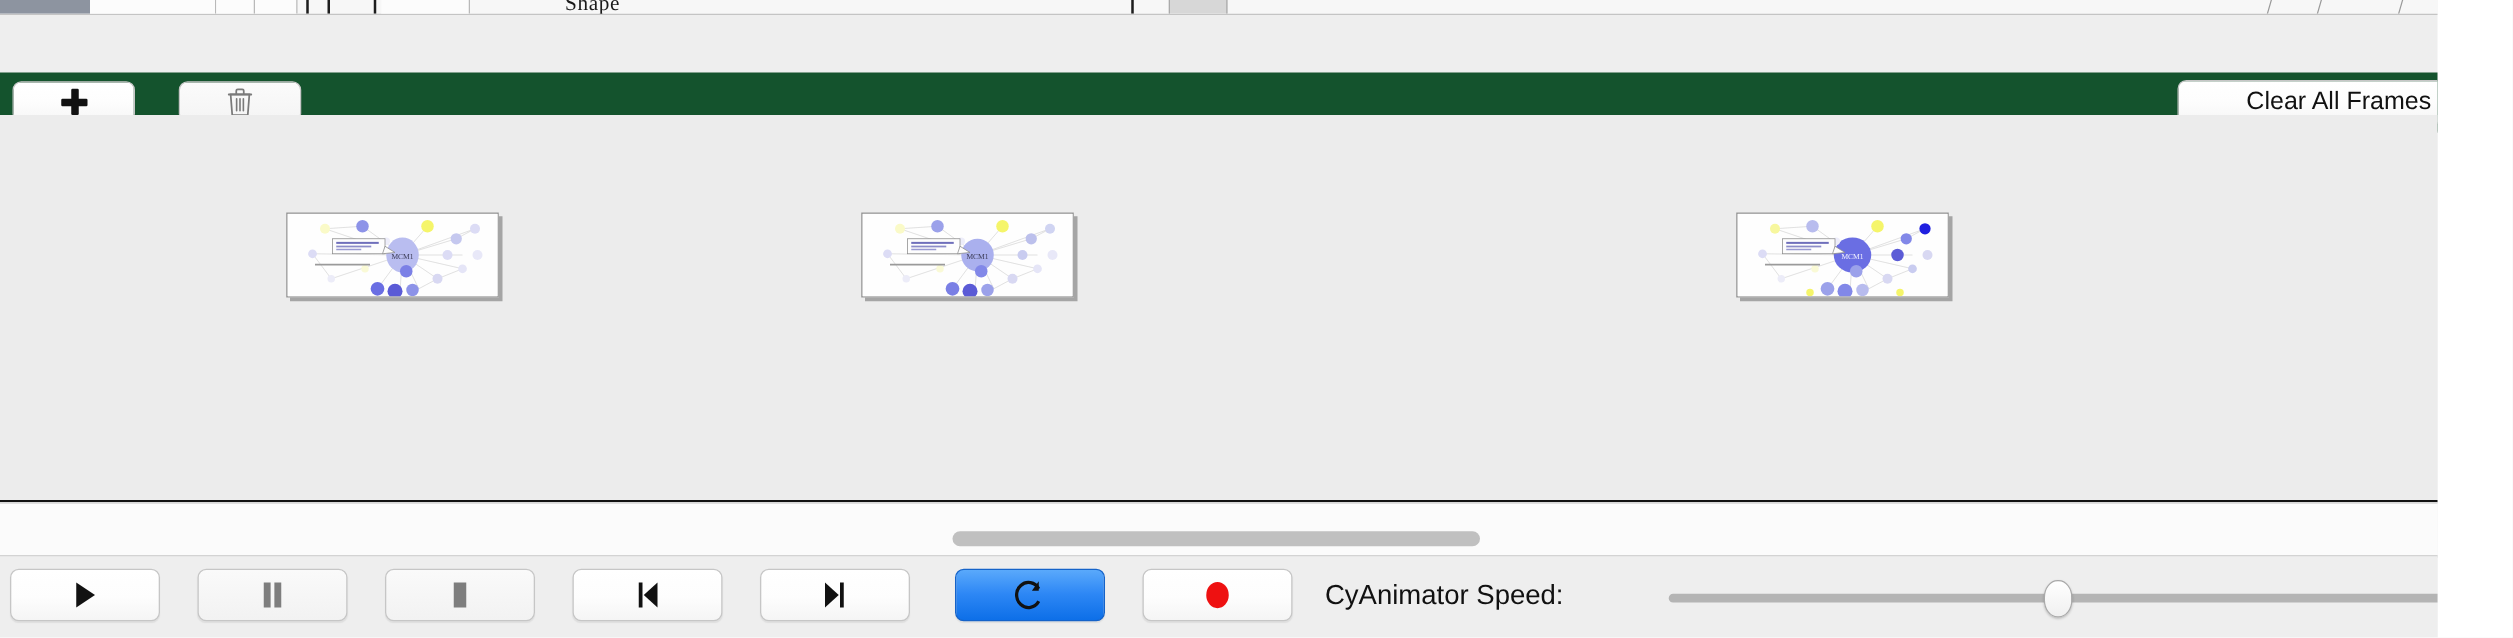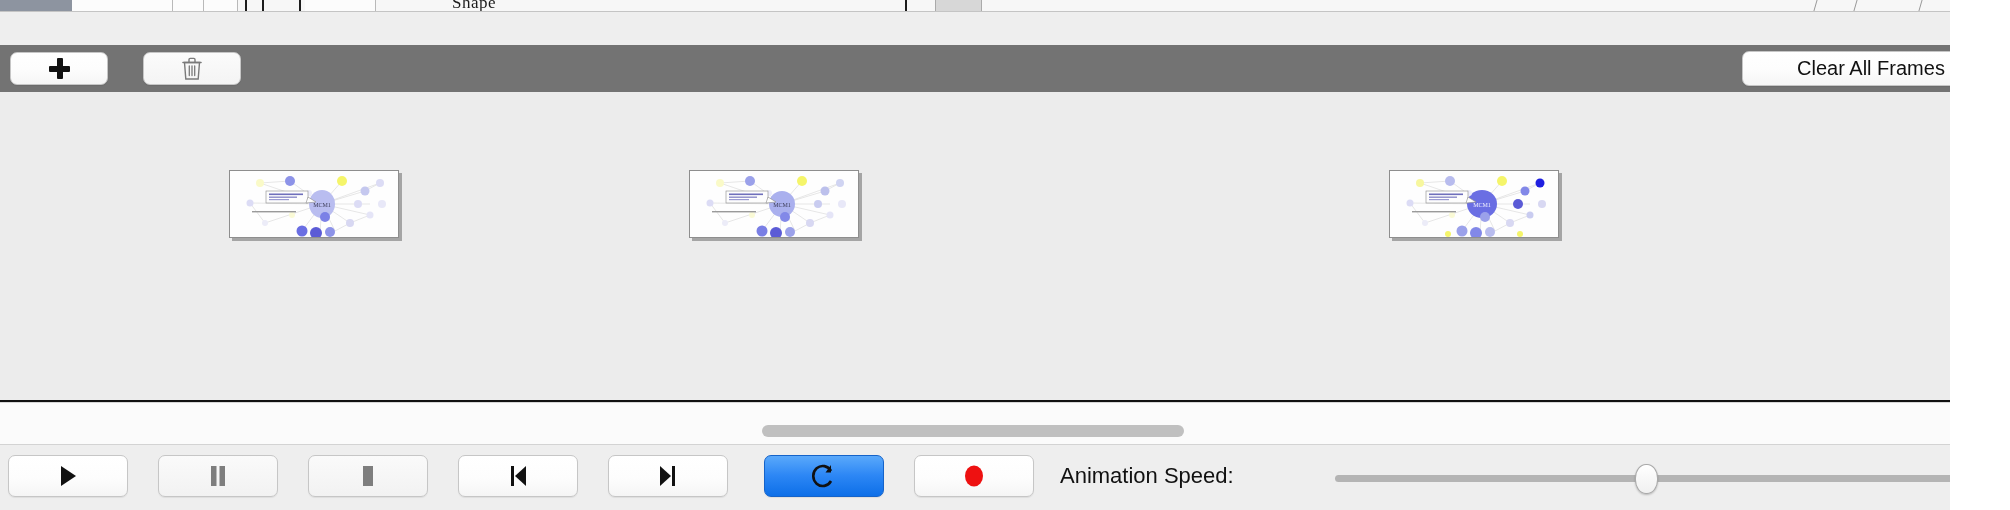--- a/index.html
+++ b/index.html
@@ -97,23 +97,23 @@
     width: 2010px; height: 34px;
     line-height: 34px;
     text-align: center;
     font-size: 19px;
     color: #4b4b4b;
   }
 
   
   .toolbar {
     position: absolute;
-    left: 0; top: 45px;
+    left: 0; top: 58px;
     width: 2010px; height: 47px;
-    background: #737373;
+    background: #14532d;
     border-bottom: 1px solid #c8c8c8;
   }
   .tb-btn {
     position: absolute;
     box-sizing: border-box;
     border: 1px solid #c6c6c6;
     border-radius: 7px;
     background: linear-gradient(to bottom, #ffffff 0%, #fdfdfd 50%, #f6f6f6 100%);
     box-shadow: 0 1px 1px rgba(0,0,0,.07);
     display: flex;
@@ -479,21 +479,21 @@
         <path d="M19,2 L19,9.5 L13.5,9.5 Z" fill="#111"></path>
       </svg>
     </div>
 
     <div class="ctl-btn" id="ctl-record">
       <svg width="24" height="26" viewBox="0 0 24 26">
         <ellipse cx="12" cy="13" rx="9" ry="10.5" fill="#ee1111"></ellipse>
       </svg>
     </div>
 
-    <div class="speed-label">Animation Speed:</div>
+    <div class="speed-label">CyAnimator Speed:</div>
 
     <div class="slider">
       <div class="slider-track"></div>
       <div class="slider-thumb"></div>
     </div>
   </div>
 
 </div>
 
 </body></html>

